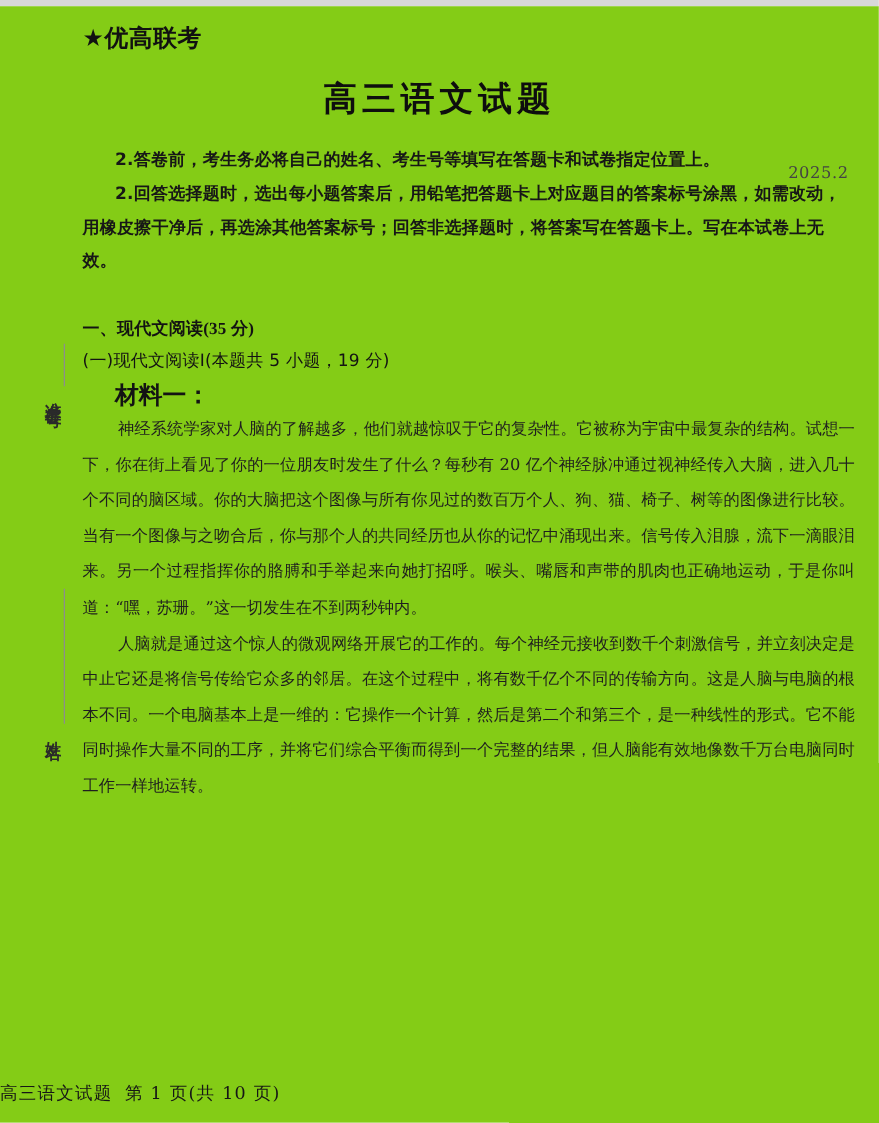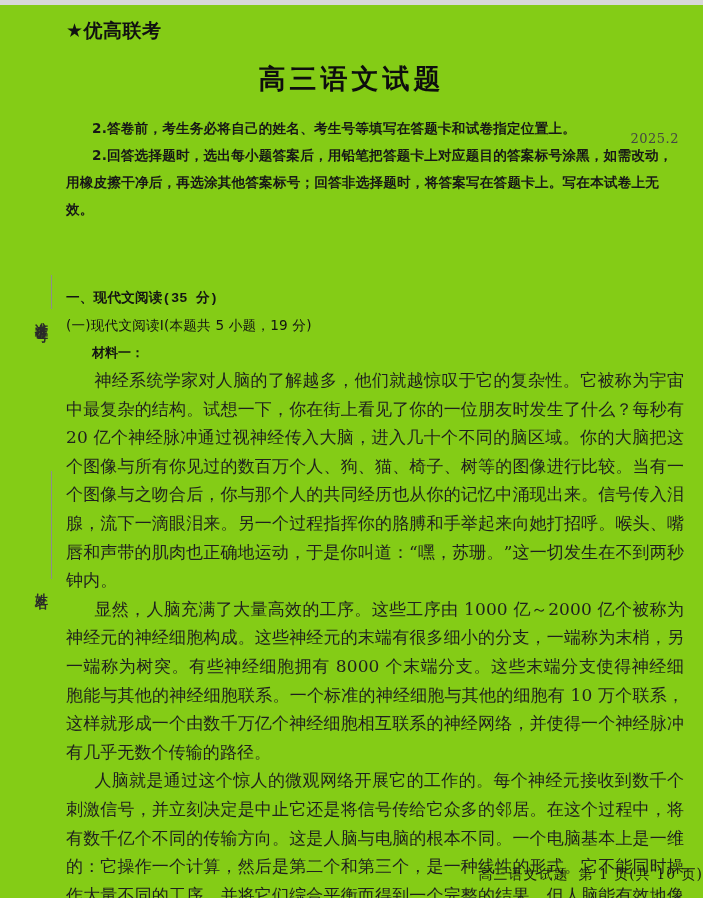--- a/index.html
+++ b/index.html
@@ -123,71 +123,70 @@
     color: #171717;
     letter-spacing: 0.2px;
     white-space: pre-wrap;
   }
   .ln.indent1 { text-indent: 26px; }
   .ln.indent2 { text-indent: 26px; }
   .gap-lg { height: 26px; }
 
   
   .sec-head {
-    font-family: Liberation Mono, monospace;
+    font-family: Liberation Serif, serif;
     font-weight: bold;
     font-size: 13.6px;
     line-height: 27px;
     color: #131313;
     letter-spacing: 0.2px;
-    margin-top: 36px;
   }
   .sub-head {
     font-family: "DejaVu Sans", "Liberation Sans", sans-serif;
     font-weight: normal;
     font-size: 13.6px;
     line-height: 27px;
     color: #131313;
     letter-spacing: 0.2px;
   }
   .lead {
     font-family: "DejaVu Serif", "Liberation Serif", serif;
     font-size: 14px;
     line-height: 27px;
     text-indent: 28px;
     color: #1d1d1d;
   }
   .material-label {
     font-family: Liberation Serif, serif;
     font-weight: bold;
-    font-size: 13px;
+    font-size: 19px;
     line-height: 27px;
     text-indent: 26px;
     color: #131313;
   }
 
   
   .passage {
     font-family: "DejaVu Serif", "Liberation Serif", serif;
-    font-size: 17px;
+    font-size: 13px;
     line-height: 28.6px;
     text-indent: 28.4px;
     text-align: justify;
     text-justify: inter-ideograph;
     color: #1f1f1f;
     margin: 0;
     letter-spacing: 0.1px;
   }
 
   
   .footer {
     position: absolute;
     left: 0; right: 0;
     bottom: 14px;
-    text-align: right;
+    text-align: left;
     font-family: "DejaVu Serif", "Liberation Serif", serif;
     font-size: 14px;
     color: #161616;
     letter-spacing: 1px;
   }
   .footer .ftitle { font-weight: normal; margin-right: 10px; }
 </style>
 </head>
 <body>
 
@@ -220,21 +219,20 @@
 
     <div class="sec-head">一、现代文阅读(35 分)</div>
 
     <div class="sub-head">(一)现代文阅读Ⅰ(本题共 5 小题，19 分)</div>
 
 
     <div class="material-label">材料一：</div>
 
     <p class="passage">神经系统学家对人脑的了解越多，他们就越惊叹于它的复杂性。它被称为宇宙中最复杂的结构。试想一下，你在街上看见了你的一位朋友时发生了什么？每秒有 20 亿个神经脉冲通过视神经传入大脑，进入几十个不同的脑区域。你的大脑把这个图像与所有你见过的数百万个人、狗、猫、椅子、树等的图像进行比较。当有一个图像与之吻合后，你与那个人的共同经历也从你的记忆中涌现出来。信号传入泪腺，流下一滴眼泪来。另一个过程指挥你的胳膊和手举起来向她打招呼。喉头、嘴唇和声带的肌肉也正确地运动，于是你叫道：“嘿，苏珊。”这一切发生在不到两秒钟内。</p>
 
-    <p class="passage">显然，人脑充满了大量高效的工序。这些工序由 1000 亿～2000 亿个被称为神经元的神经细胞构成。这些神经元的末端有很多细小的分支，一端称为末梢，另一端称为树突。有些神经细胞拥有 8000 个末端分支。这些末端分支使得神经细胞能与其他的神经细胞联系。一个标准的神经细胞与其他的细胞有 10 万个联系，这样就形成一个由数千万亿个神经细胞相互联系的神经网络，并使得一个神经脉冲有几乎无数个传输的路径。</p>
 
     <p class="passage">人脑就是通过这个惊人的微观网络开展它的工作的。每个神经元接收到数千个刺激信号，并立刻决定是中止它还是将信号传给它众多的邻居。在这个过程中，将有数千亿个不同的传输方向。这是人脑与电脑的根本不同。一个电脑基本上是一维的：它操作一个计算，然后是第二个和第三个，是一种线性的形式。它不能同时操作大量不同的工序，并将它们综合平衡而得到一个完整的结果，但人脑能有效地像数千万台电脑同时工作一样地运转。</p>
 
   </div>
 
   <div class="footer">
     <span class="ftitle">高三语文试题</span><span>第 1 页(共 10 页)</span>
   </div>
 
 </div>

